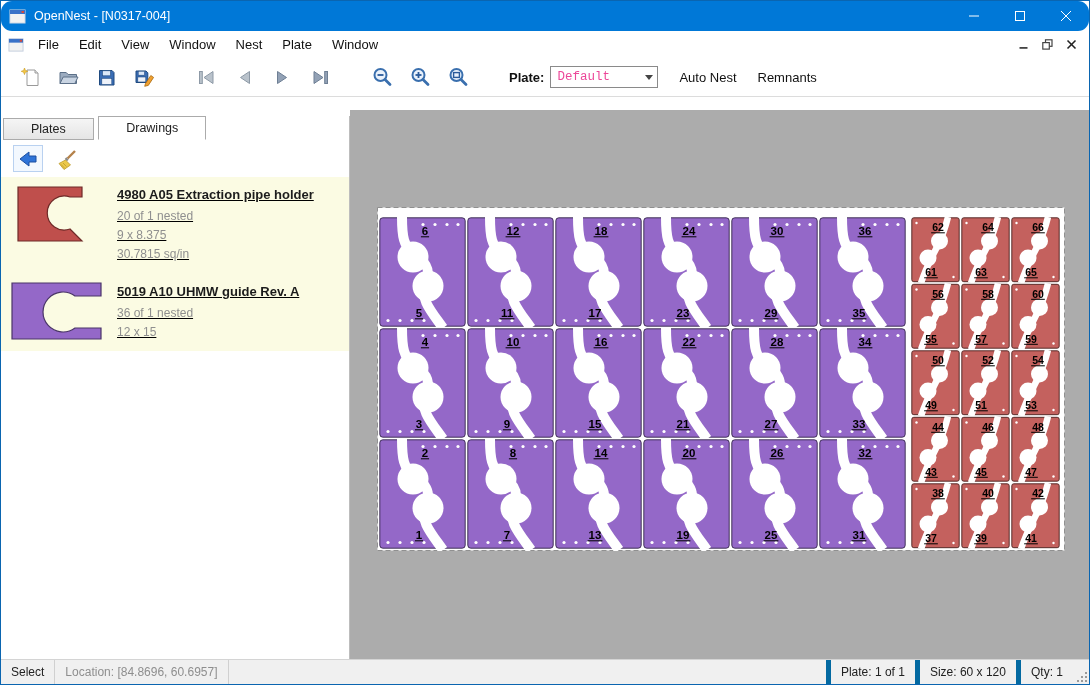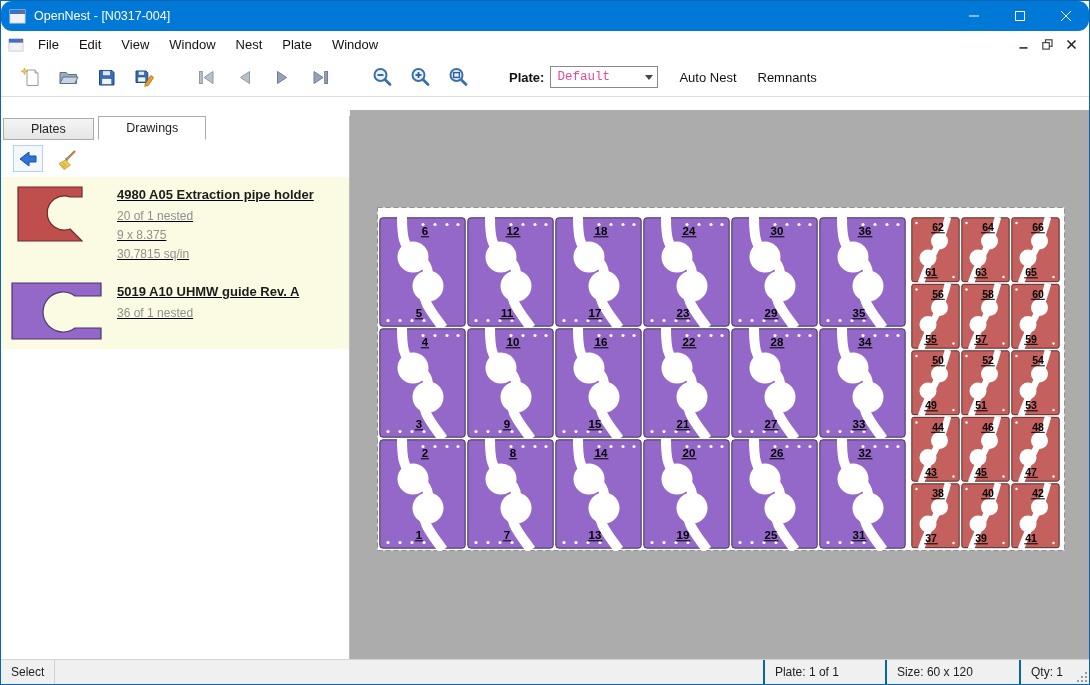--- a/index.html
+++ b/index.html
@@ -61,21 +61,21 @@
   
   .canvas { position:absolute; left:349px; top:96px; width:741px; height:564px; background:#acacac; }
   .canvas-top { position:absolute; left:0; top:0; width:100%; height:13px; background:#fff; }
   .plate-wrap { position:absolute; left:27px; top:110px; width:688px; height:344px; }
 
   
   .statusbar { position:absolute; left:0; bottom:0; width:100%; height:25px; background:#f0f0f0;
                border-top:1px solid #d4d4d4; display:flex; align-items:center; font-size:12px; color:#222; }
   .seg { padding:0 10px; height:100%; display:flex; align-items:center; white-space:nowrap; }
   .seg.l { border-right:1px solid #d0d0d0; }
-  .seg.r { border-left:2px solid #0369a1;margin-left:36px; }
+  .seg.r { border-left:5px solid #0369a1; }
   .seg.dim { color:#8e8e8e; }
   .spacer { flex:1; }
   .grip { width:16px; height:100%; display:flex; align-items:flex-end; justify-content:flex-end; }
 </style>
 </head>
 <body>
 
 <div class="window">
 
   <div class="titlebar">
@@ -272,20 +272,21 @@
       </div>
       <div class="drawing-item">
         <div class="thumb">
           <svg width="92" height="58" viewBox="0 0 92 58">
             <path d="M1 1 H90 V14 H64 A20 20 0 1 0 64 46 H90 V57 H1 Z" stroke="#4a3568" stroke-width="1.2" fill="#9468c8"></path>
           </svg>
         </div>
         <div class="d-info">
           <div class="d-name">5019 A10 UHMW guide Rev. A</div>
           <div class="d-meta">36 of 1 nested</div>
+          <div class="d-meta">12 x 15</div>
         </div>
       </div>
     </div>
   </div>
 
   <div class="canvas">
     <div class="canvas-top"></div>
     <div class="plate-wrap">
       <svg id="plate-svg" width="688" height="344" viewBox="0 0 688 344">
           <rect x="0.5" y="0.5" width="687" height="343" fill="#ffffff" stroke="#909090" stroke-width="1" stroke-dasharray="5,3"></rect>
@@ -792,20 +793,21 @@
             <line x1="20.16" y1="15.8" x2="33.84" y2="15.8" stroke="#000" stroke-width="1"></line>
             <text x="20" y="59" text-anchor="middle" font-family="&quot;Liberation Sans&quot;, sans-serif" font-size="10.5" font-weight="bold" fill="#000">41</text>
             <line x1="13.16" y1="60.8" x2="26.84" y2="60.8" stroke="#000" stroke-width="1"></line>
           </g>
         </svg>
     </div>
   </div>
 
   <div class="statusbar">
     <div class="seg l">Select</div>
+    <div class="seg l dim">Location: [84.8696, 60.6957]</div>
     <div class="spacer"></div>
     <div class="seg r">Plate: 1 of 1</div>
     <div class="seg r">Size: 60 x 120</div>
     <div class="seg r">Qty: 1</div>
     <div class="grip">
       <svg width="13" height="13" viewBox="0 0 13 13">
         <rect x="9" y="1" width="2" height="2" fill="#9a9a9a"></rect>
         <rect x="9" y="5" width="2" height="2" fill="#9a9a9a"></rect>
         <rect x="5" y="5" width="2" height="2" fill="#9a9a9a"></rect>
         <rect x="9" y="9" width="2" height="2" fill="#9a9a9a"></rect>

